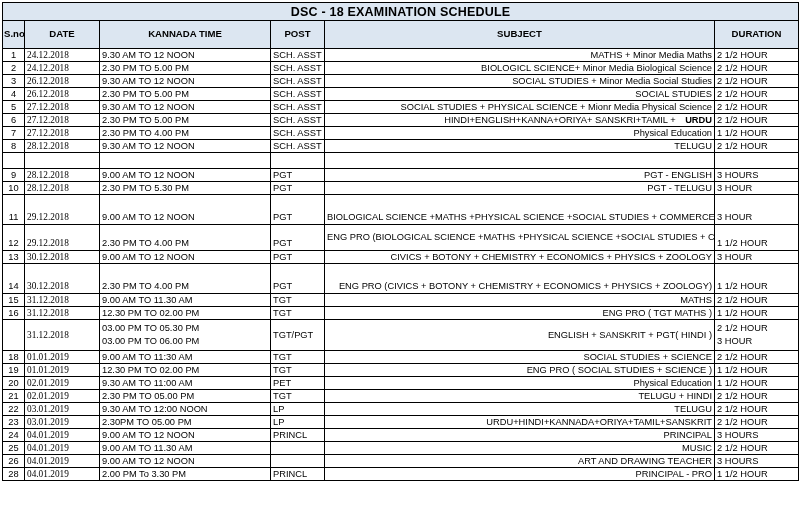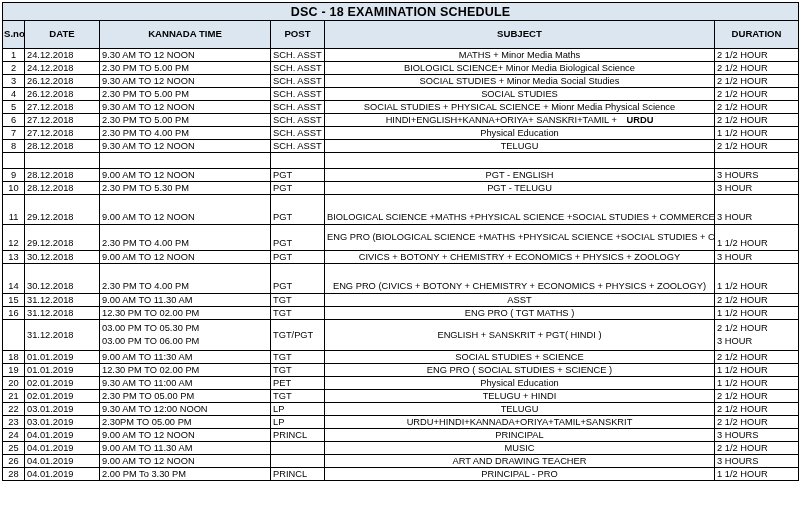--- a/index.html
+++ b/index.html
@@ -50,24 +50,24 @@
   tr.head-row th {
     background: #dce6f1;
     text-align: center;
     font-weight: bold;
     font-size: 9.6px;
     height: 15px;
     padding: 8px 1px;
   }
   tr.data-row td { height: 13px; }
   td.sno  { text-align: center; }
-  td.date { text-align: left;   padding-left: 3px; }
+  td.date { text-align: left;   padding-left: 3px; font-family: Liberation Serif, serif; }
   td.time { text-align: left;   padding-left: 3px; }
   td.post { text-align: left;   padding-left: 3px; }
-  td.subj { text-align: center;   padding-left: 3px; }
+  td.subj { text-align: right;   padding-left: 3px; }
   td.dur  { text-align: left;   padding-left: 3px; }
 
   tr.blank-row td { height: 16px; }
 
   
   tr.tall td { height: 30px; }
   tr.tall-b td { vertical-align: bottom; }
   tr.tall-b td.date, tr.tall-b td.time, tr.tall-b td.post,
   tr.tall-b td.subj, tr.tall-b td.dur, tr.tall-b td.sno { padding-bottom: 1px; }
 
@@ -236,21 +236,21 @@
           <td class="post">PGT</td>
           <td class="subj">ENG PRO (CIVICS + BOTONY + CHEMISTRY + ECONOMICS + PHYSICS + ZOOLOGY)</td>
           <td class="dur">1 1/2 HOUR</td>
         </tr>
 
       <tr class="data-row">
           <td class="sno">15</td>
           <td class="date">31.12.2018</td>
           <td class="time">9.00 AM TO 11.30 AM</td>
           <td class="post">TGT</td>
-          <td class="subj">ASST</td>
+          <td class="subj">MATHS</td>
           <td class="dur">2 1/2 HOUR</td>
         </tr>
       <tr class="data-row">
           <td class="sno">16</td>
           <td class="date">31.12.2018</td>
           <td class="time">12.30 PM TO 02.00 PM</td>
           <td class="post">TGT</td>
           <td class="subj">ENG PRO ( TGT MATHS )</td>
           <td class="dur">1 1/2 HOUR</td>
         </tr>

